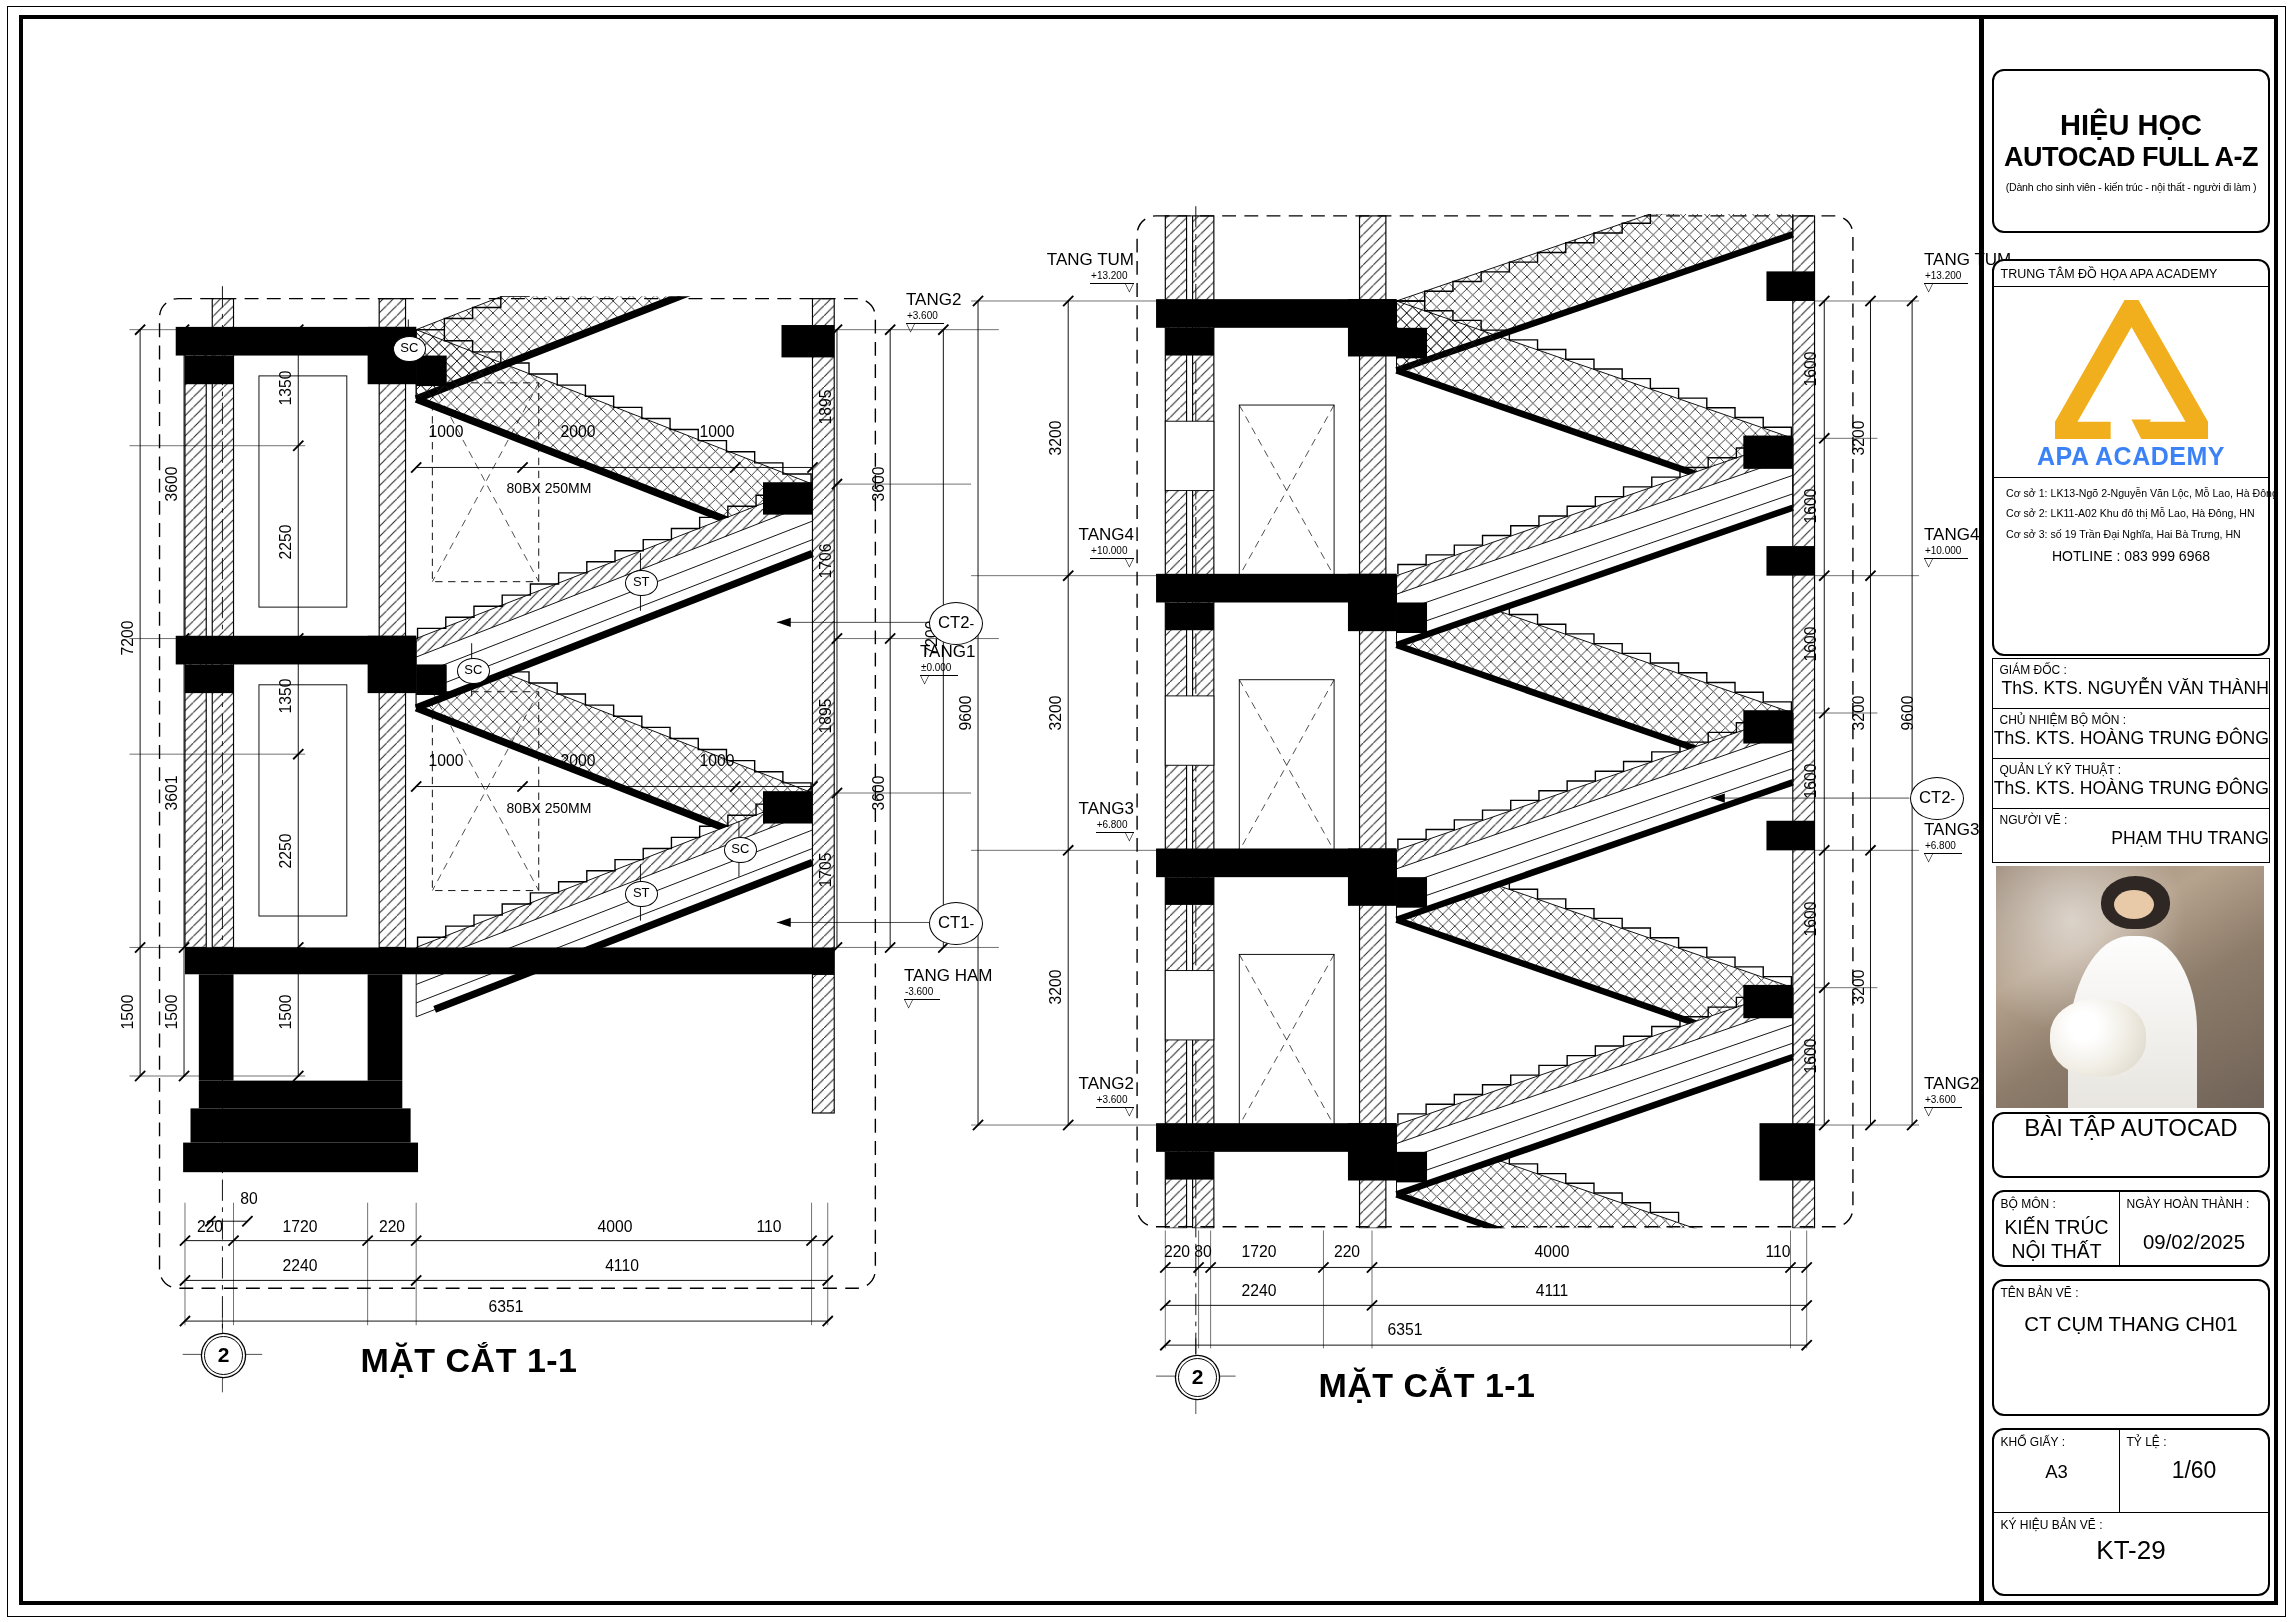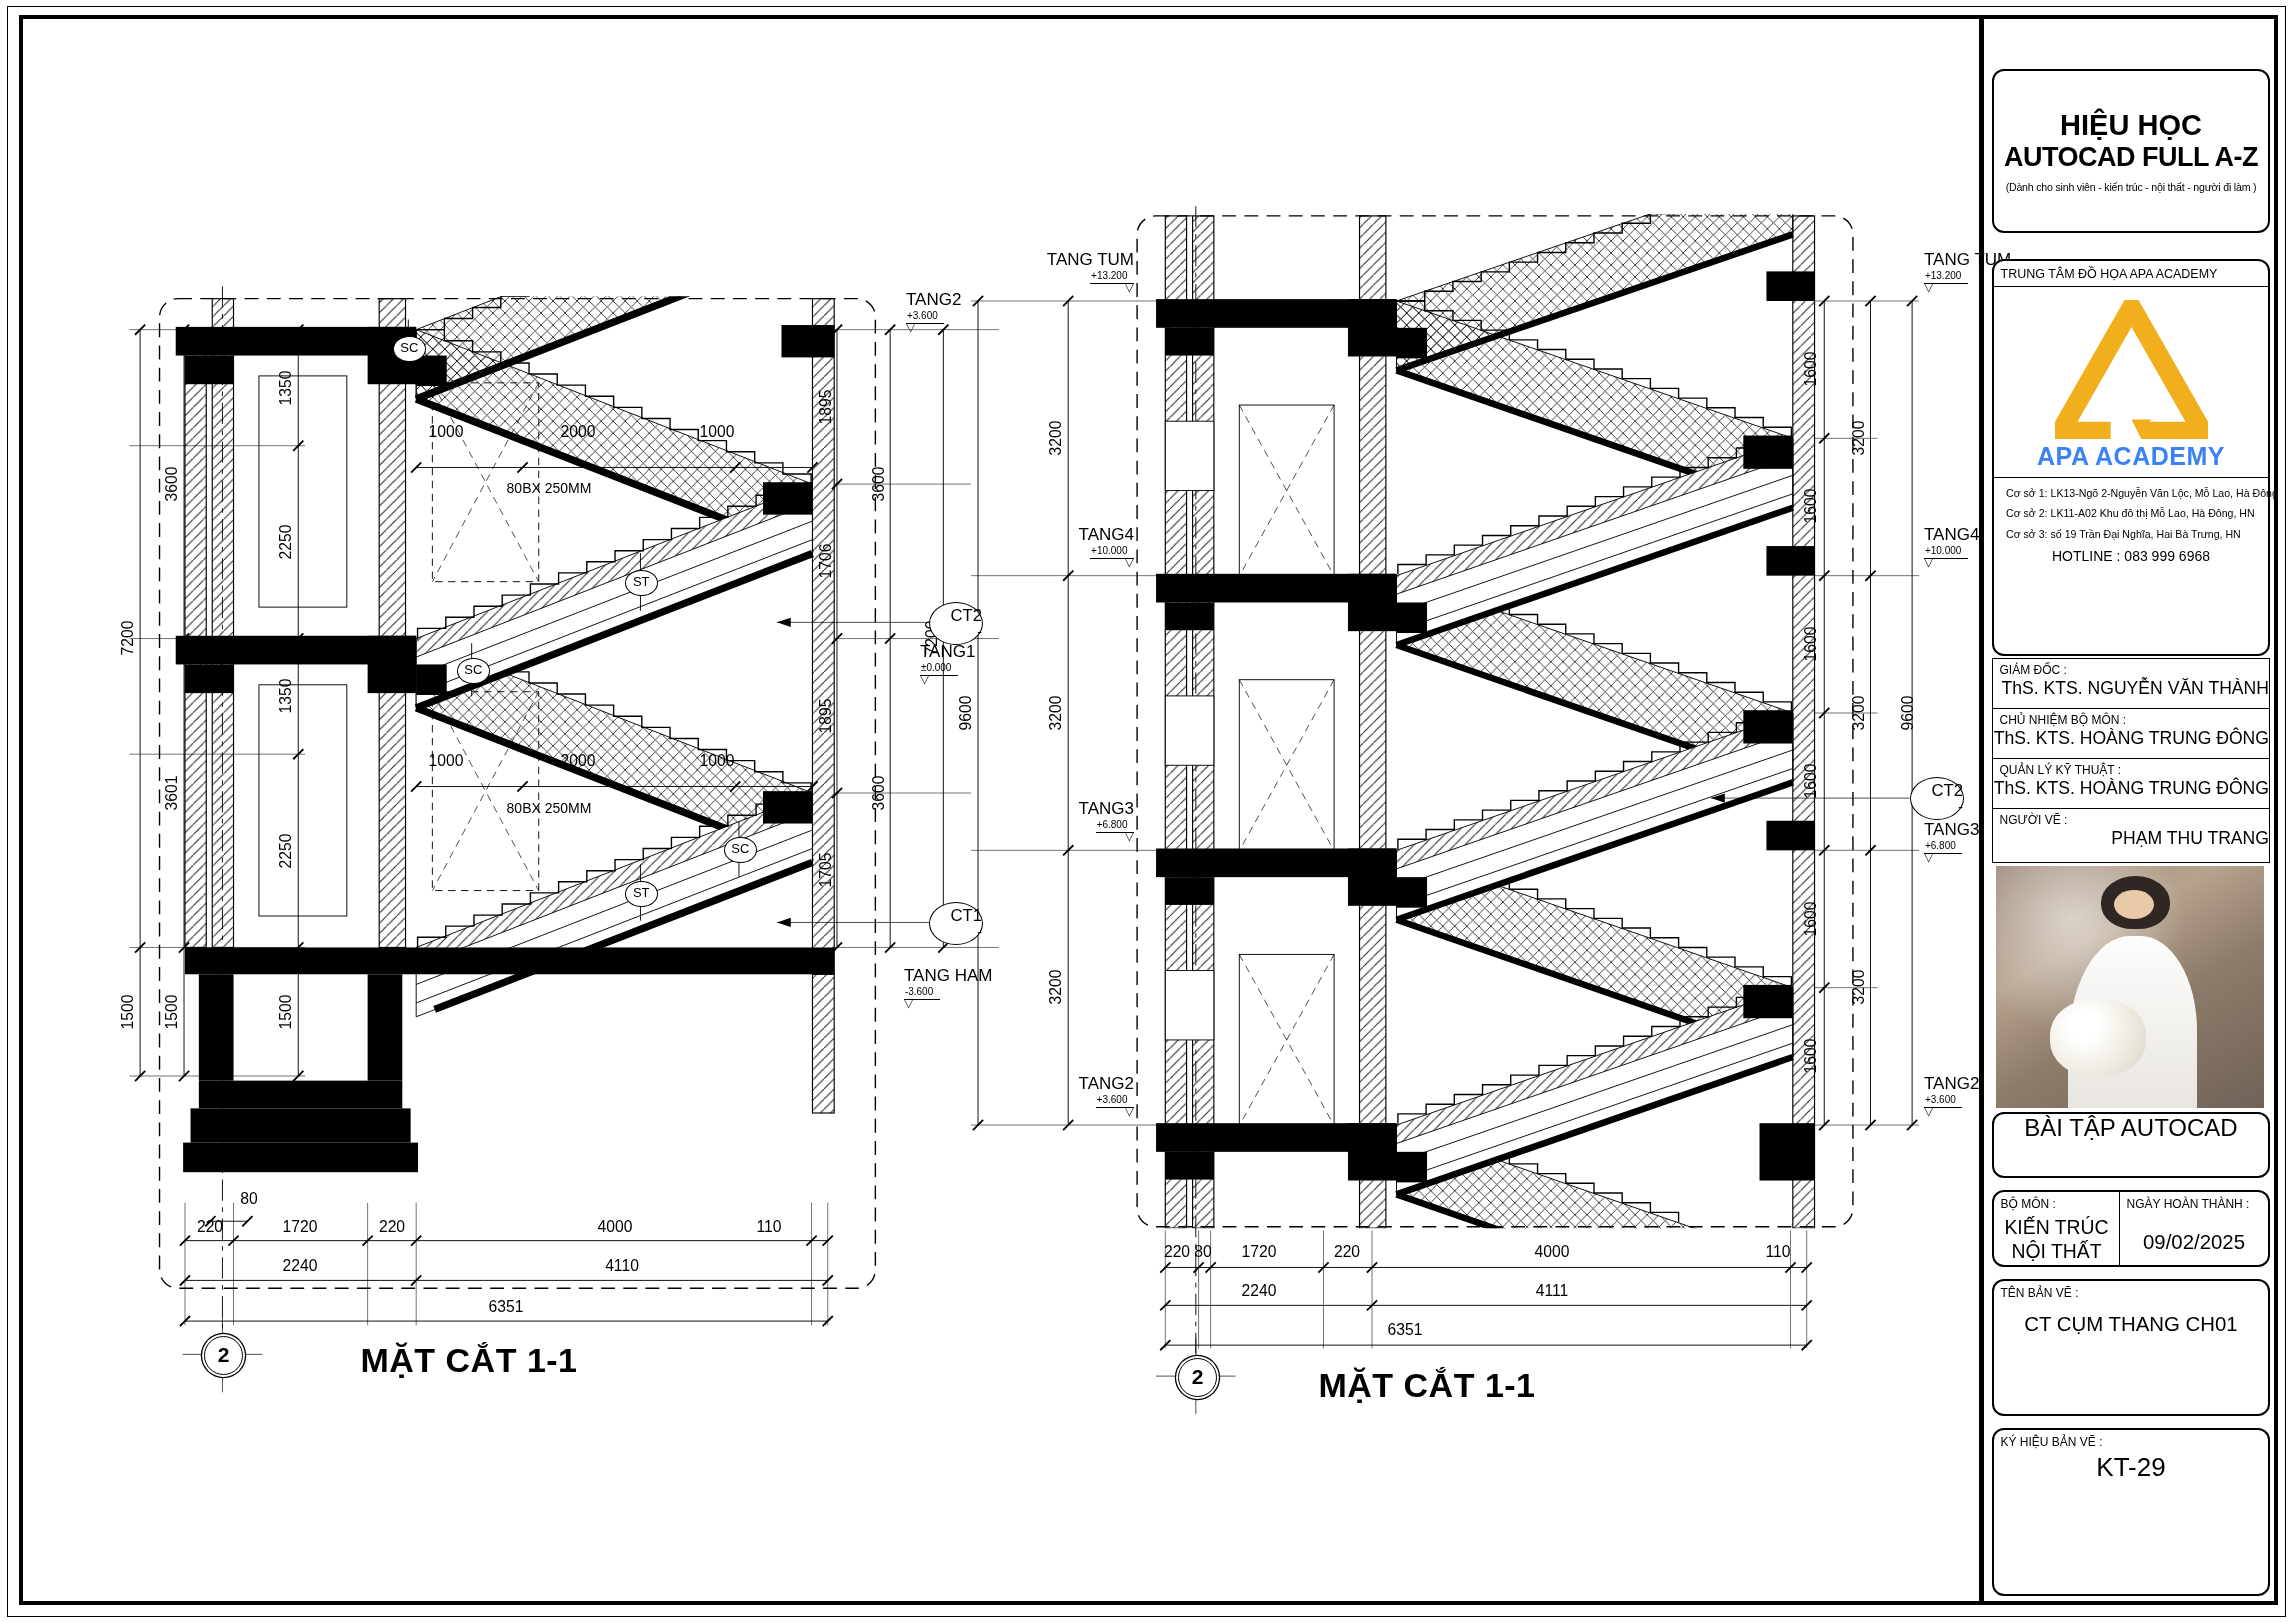--- a/index.html
+++ b/index.html
@@ -7,21 +7,21 @@
   .edge{position:absolute;left:7.4px;top:5.6px;width:2277px;height:1609px;border:1.4px solid #000;}
   .frame{position:absolute;left:18.5px;top:15px;width:2259px;height:1590px;border:4.6px solid #000;box-sizing:border-box;}
   .tbdiv{position:absolute;left:1979px;top:15px;width:4.6px;height:1590px;background:#000;}
   svg.art{position:absolute;left:0;top:0;width:2295px;height:1623px;}
   
   .dl{position:absolute;font-size:15.7px;white-space:nowrap;transform:translate(-50%,-50%);}
   .dl.v{transform:translate(-50%,-50%) rotate(-90deg);}
   .dl.sm{font-size:14px;}
   .dtitle{position:absolute;font-size:34px;font-weight:bold;white-space:nowrap;transform:translate(-50%,-50%);letter-spacing:0.5px;}
   .axb{position:absolute;width:37px;height:37px;background:#fff;border:1.9px solid #000;border-radius:50%;box-shadow:0 0 0 1.9px #fff,0 0 0 3.2px #000;font-size:21px;font-weight:bold;text-align:center;line-height:35px;}
-  .ct{position:absolute;width:52px;height:41px;border:1.4px solid #000;border-radius:50%;background:#fff;display:flex;flex-direction:column;align-items:flex-end;justify-content:center;line-height:1;}
+  .ct{position:absolute;width:52px;height:41px;border:1.4px solid #000;border-radius:50%;background:#fff;display:flex;flex-direction:row;align-items:center;justify-content:center;line-height:1;}
   .ct span{font-size:16.7px;}
   .ct .ctd{font-size:14px;margin-top:0.9px;}
   .scst{position:absolute;width:30.5px;height:24px;border:1.2px solid #000;border-radius:50%;background:#fff;font-size:13px;text-align:center;line-height:22px;}
   .lvl{position:absolute;display:flex;flex-direction:column;align-items:flex-start;line-height:1.2;}
   .lvl.r{width:139px;align-items:flex-end;}
   .lv-n{font-size:17px;white-space:nowrap;}
   .lv-e{font-size:10px;border-bottom:1.4px solid #000;padding:0 6.5px 0.5px 0.9px;white-space:nowrap;}
   .tri{font-size:12px;line-height:0.8;margin-top:-0.9px;}
   
   .tbx{position:absolute;left:1992px;width:278px;background:#fff;border:2.3px solid #000;border-radius:12px;box-sizing:border-box;}
@@ -571,20 +571,30 @@
         </div>
       </div>
     </div>
 
     <div class="tbx" style="top:1279px;height:137px">
       <div class="cell-label">TÊN BẢN VẼ :</div>
       <div style="font-size:20.4px;text-align:center;margin-top:13px">CT CỤM THANG CH01</div>
     </div>
 
     <div class="tbx" style="top:1428px;height:168px">
+      <div style="display:flex;height:83px;border-bottom:1.9px solid #000;box-sizing:border-box">
+        <div style="width:46%;border-right:1.9px solid #000;box-sizing:border-box">
+          <div class="cell-label">KHỔ GIẤY :</div>
+          <div style="font-size:18.5px;text-align:center;margin-top:12px">A3</div>
+        </div>
+        <div style="flex:1">
+          <div class="cell-label">TỶ LỆ :</div>
+          <div style="font-size:23px;text-align:center;margin-top:8.3px">1/60</div>
+        </div>
+      </div>
       <div>
         <div class="cell-label">KÝ HIỆU BẢN VẼ :</div>
         <div style="font-size:26px;text-align:center;margin-top:3.7px">KT-29</div>
       </div>
     </div>
   </div>
 </div>
 
 
 </body></html>

